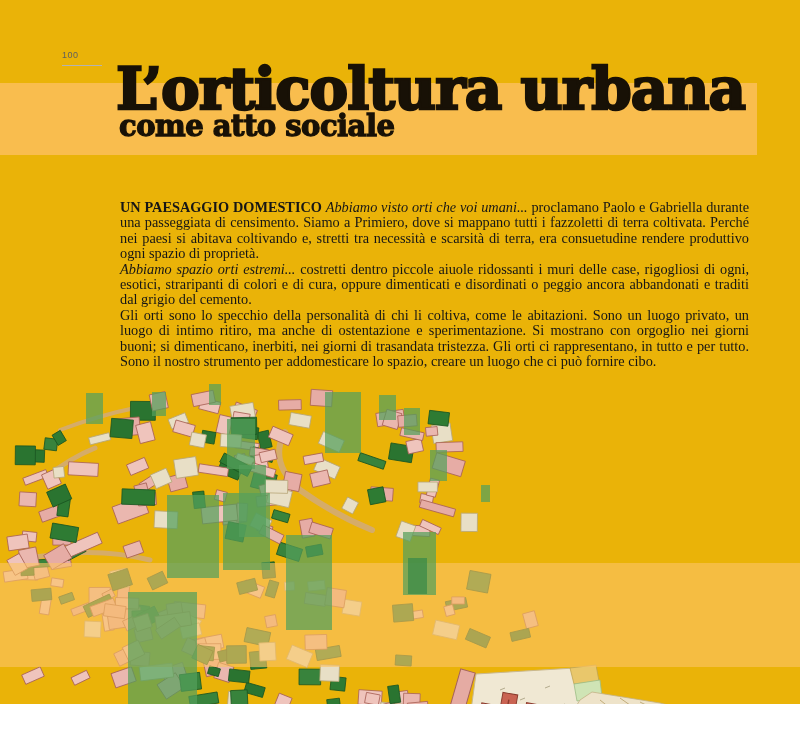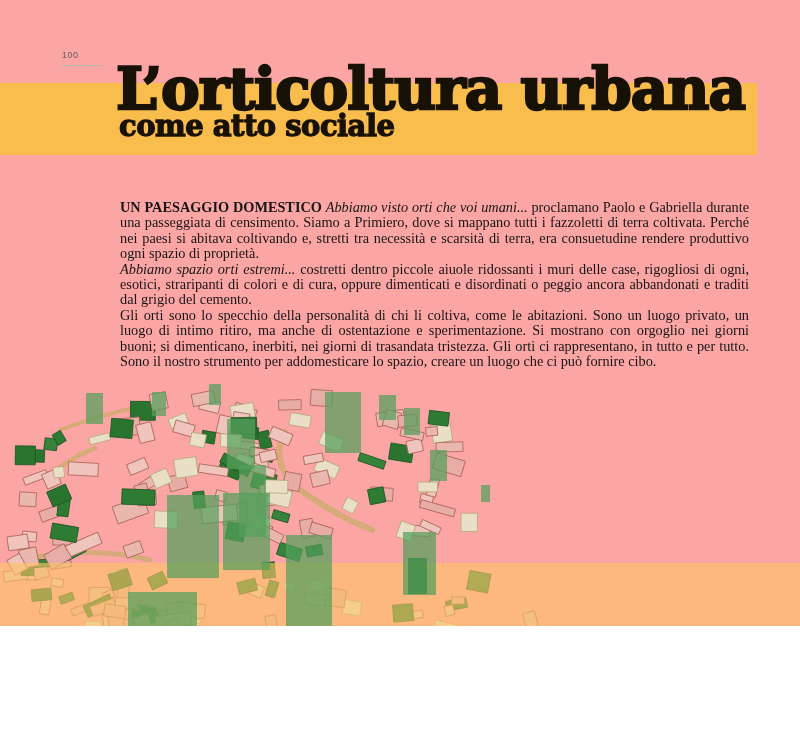--- a/index.html
+++ b/index.html
@@ -1,16 +1,16 @@
 <!DOCTYPE html>
 <html><head>
 <meta charset="utf-8">
 <style>
   html,body{margin:0;padding:0;background:#ffffff;}
-  .page{position:relative;width:800px;height:626px;background:#fca5a5;overflow:hidden;
+  .page{position:relative;width:800px;height:704px;background:#eab308;overflow:hidden;
         font-family:"Liberation Serif",serif;}
   .pagenum{position:absolute;left:62px;top:50px;font-family:"Liberation Sans",sans-serif;
         font-size:9px;color:#5f5f5f;letter-spacing:.5px;}
   .pagenum-rule{position:absolute;left:62px;top:65px;width:40px;border-top:1px solid #b3b3b3;}
   .title-band{position:absolute;left:0;top:83px;width:757px;height:72px;background:#f9bd4e;}
   .page-title{position:absolute;left:116px;top:60px;margin:0;z-index:2;
         font-family:"DejaVu Serif",serif;font-weight:bold;font-size:58px;line-height:1;
         letter-spacing:-1px;color:#181106;-webkit-text-stroke:2.4px #181106;}
   .page-subtitle{position:absolute;left:119px;top:112px;margin:0;z-index:2;
         font-family:"DejaVu Serif",serif;font-weight:bold;font-size:29px;line-height:1;

